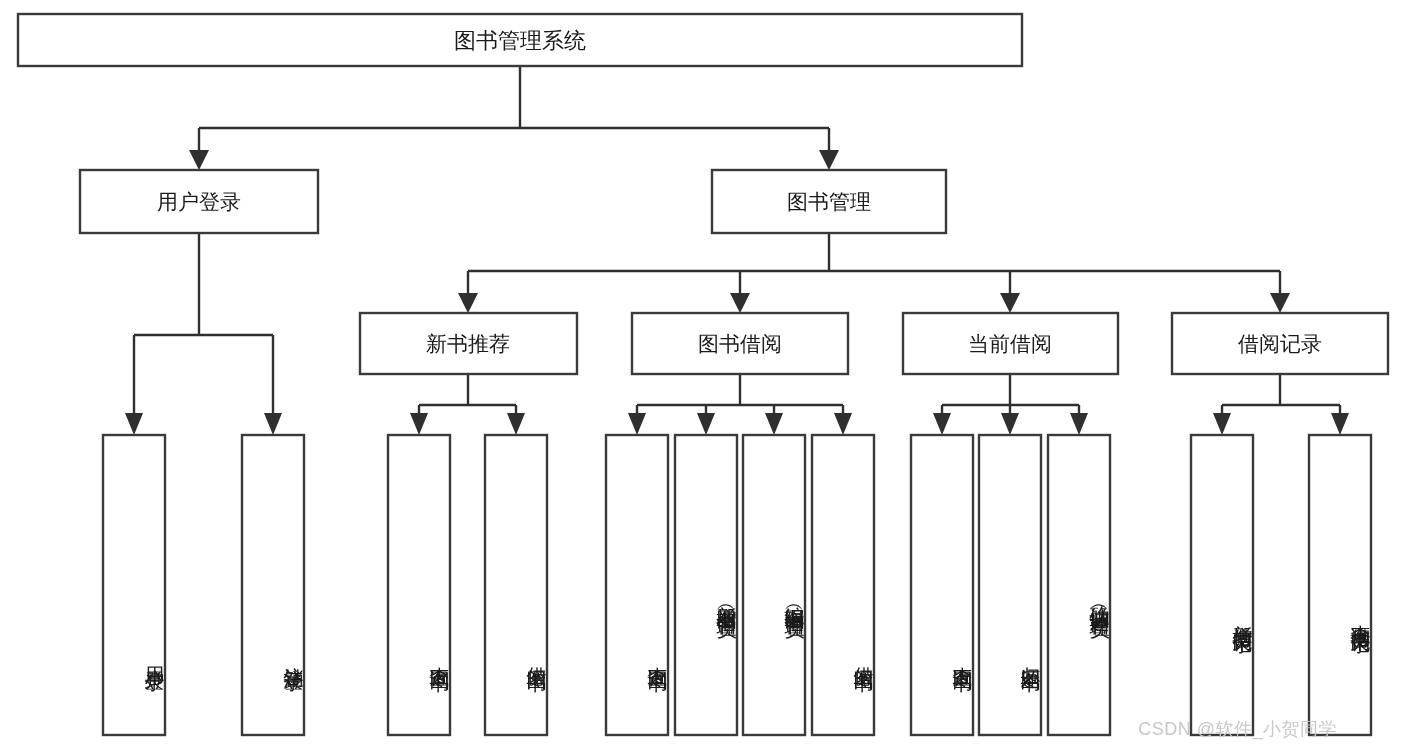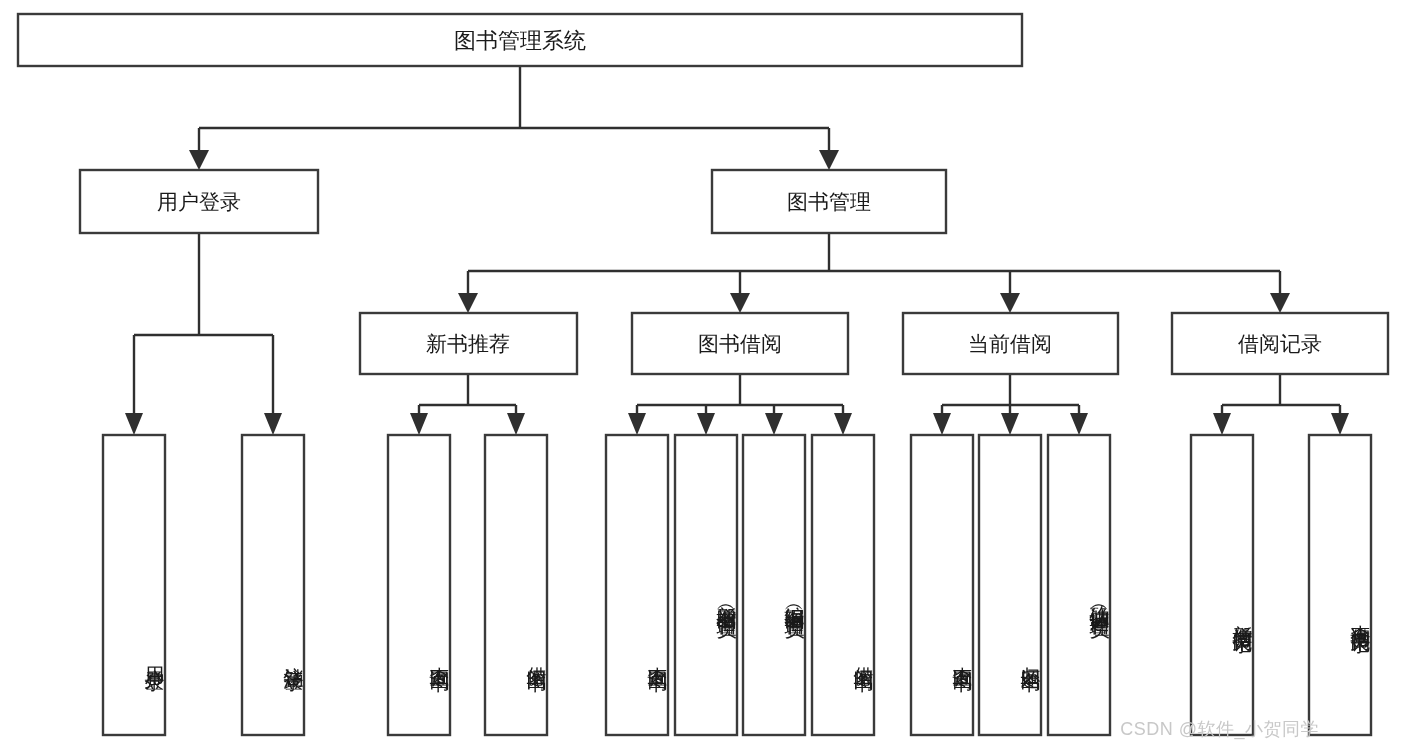--- a/index.html
+++ b/index.html
@@ -65,21 +65,21 @@
     font-family: "Liberation Sans", "DejaVu Sans", sans-serif;
     font-size: 20px;
     line-height: 1;
     letter-spacing: 2px;
     color: #1a1a1a;
     white-space: nowrap;
     pointer-events: none;
   }
   .watermark {
     position: absolute;
-    right: 24px;
+    right: 6px;
     bottom: 6px;
     font-family: "Liberation Sans", "DejaVu Sans", sans-serif;
     font-size: 18px;
     color: #c8c8c8;
     letter-spacing: 0.5px;
     white-space: nowrap;
   }
 </style>
 </head>
 <body>

